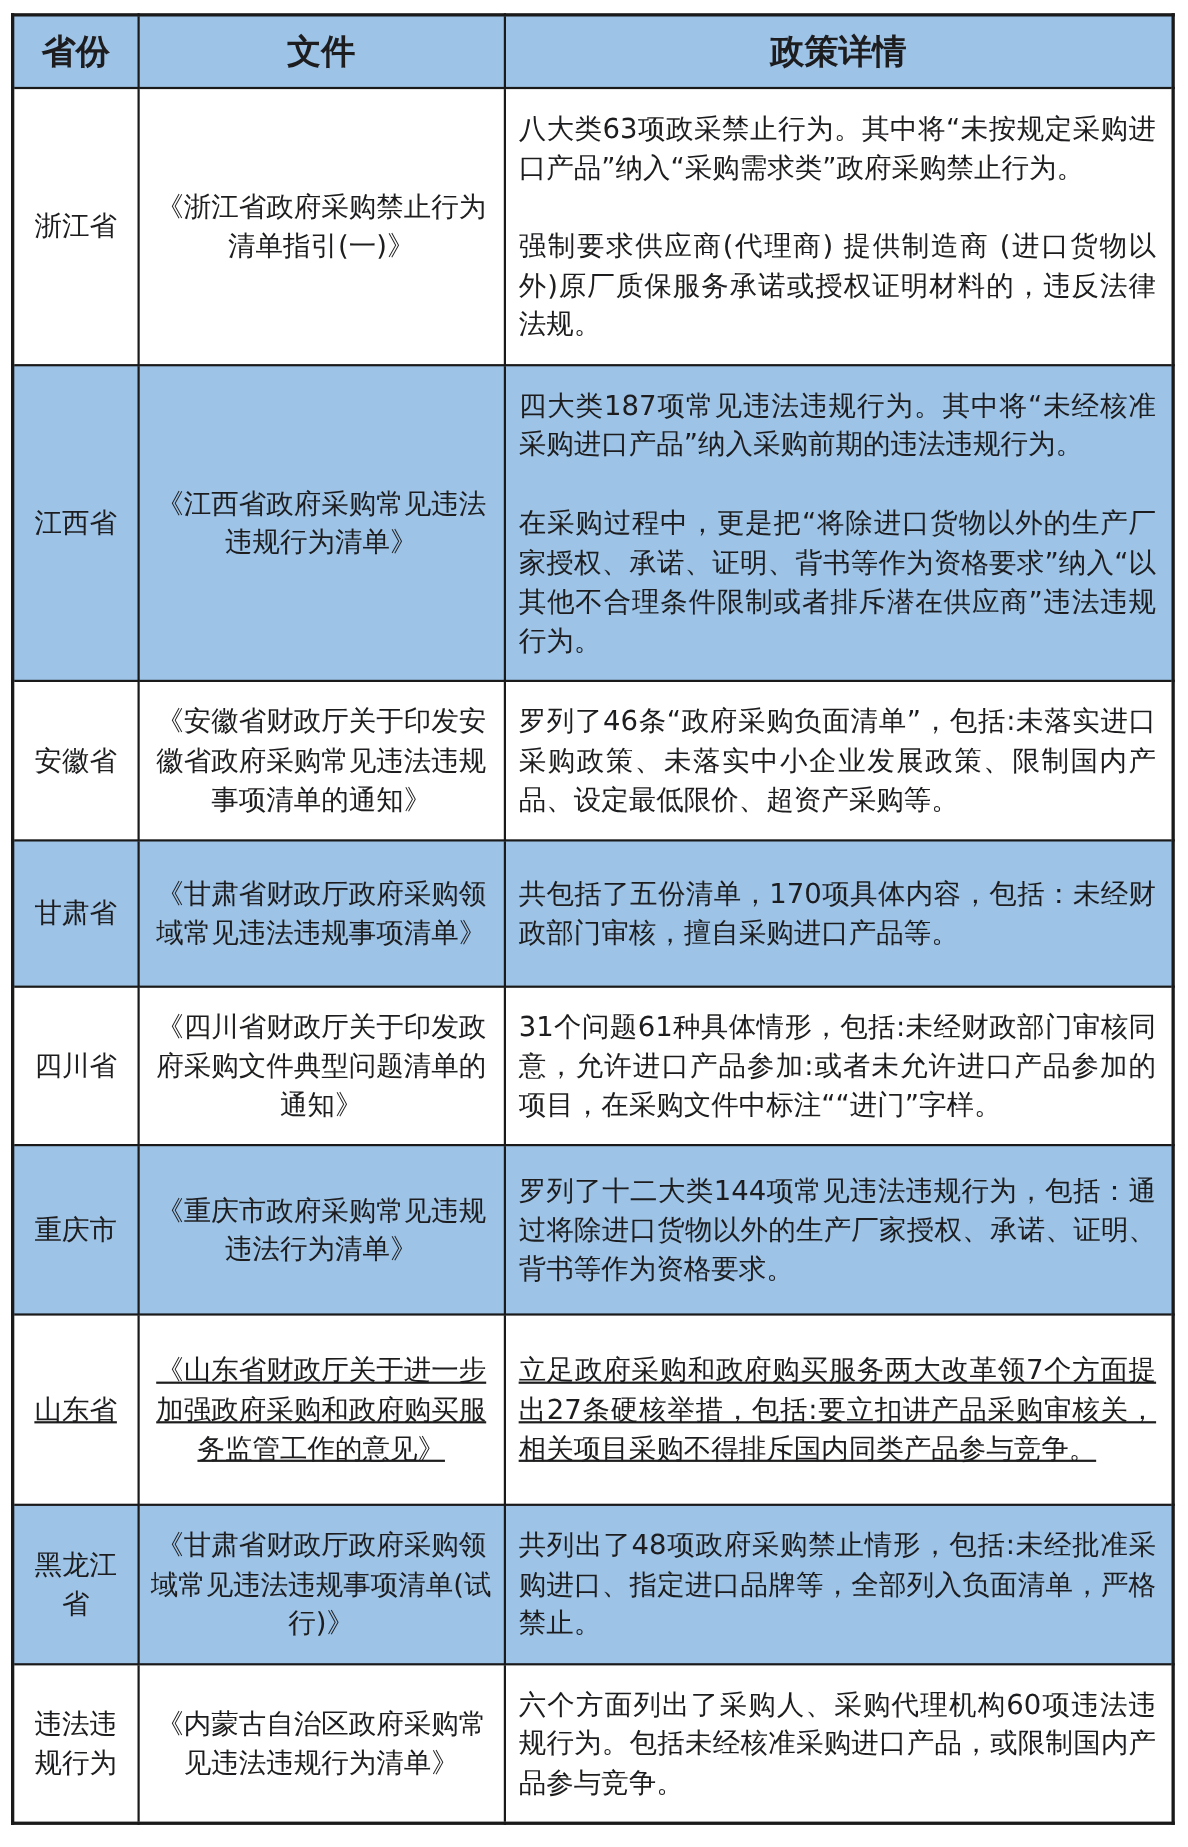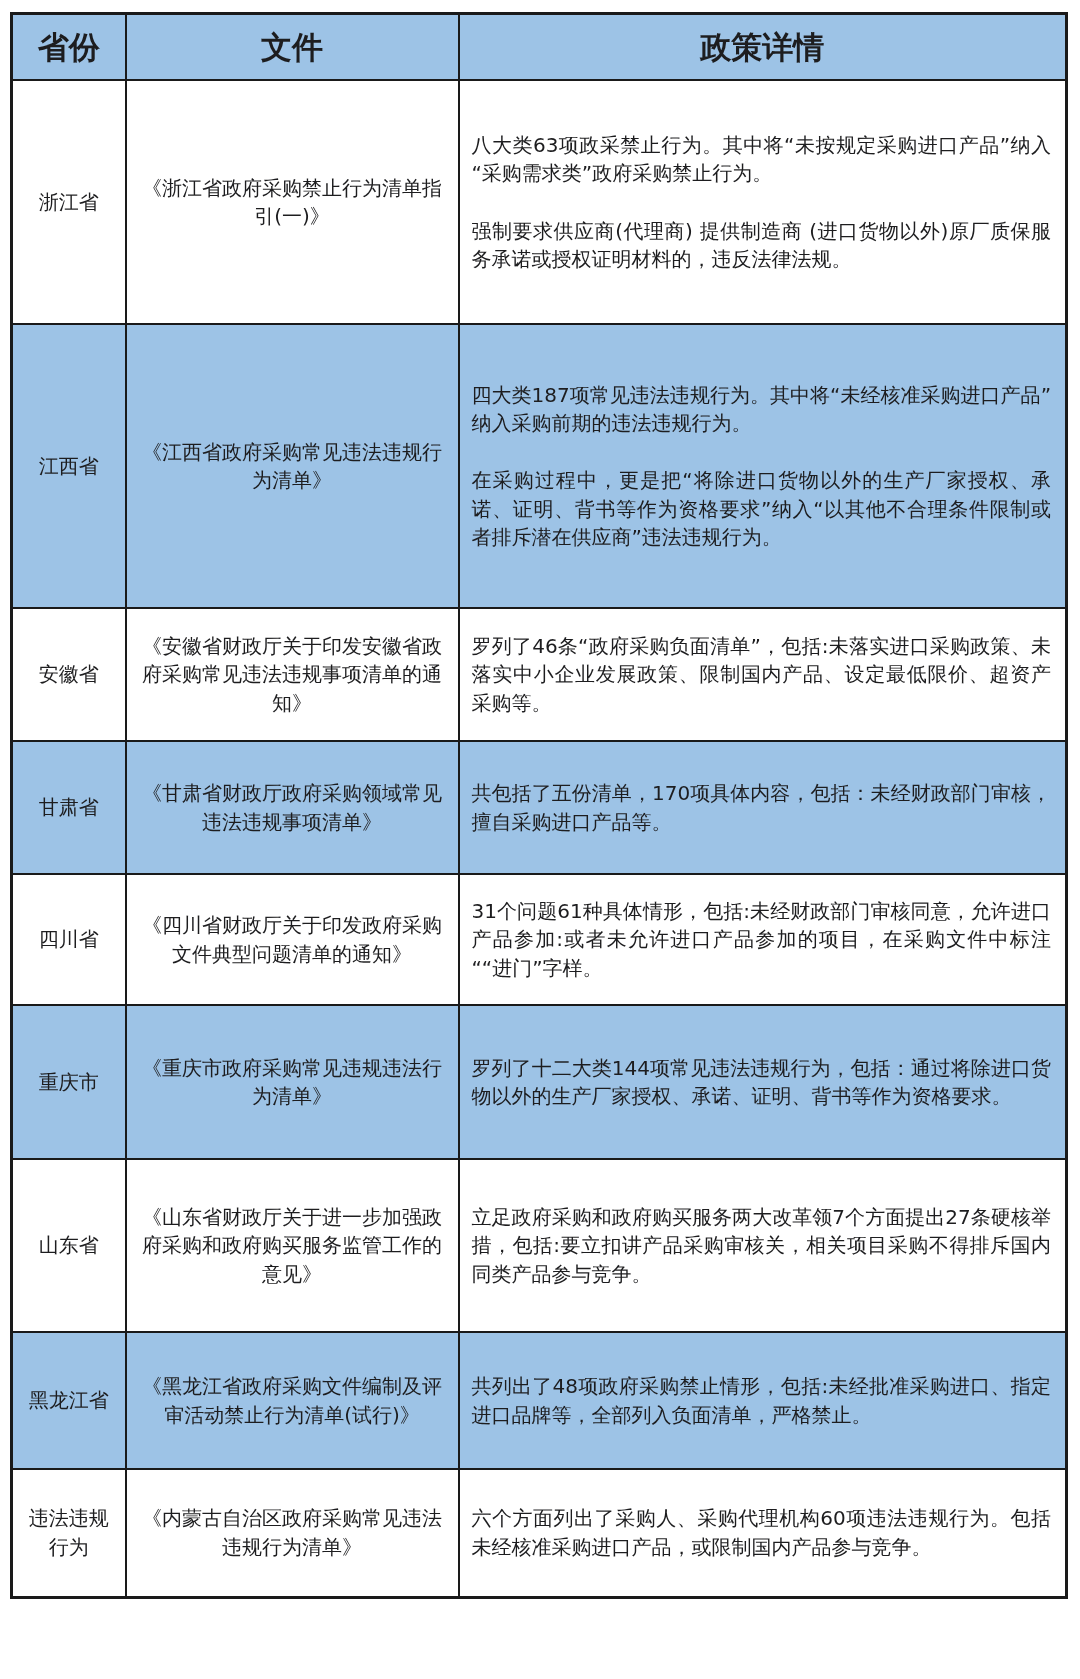--- a/index.html
+++ b/index.html
@@ -23,21 +23,21 @@
     width:1058px;
     margin:12px 10px 12px 10px;
     border:3px solid var(--border);
   }
   col.c-province{width:114px;}
   col.c-document{width:333px;}
   col.c-details{width:auto;}
   th,td{
     border:2px solid var(--border);
     vertical-align:middle;
-    font-size:20px;
+    font-size:25px;
     line-height:1.42;
     padding:10px 8px;
   }
   thead th{
     background:var(--blue);
     font-weight:bold;
     font-size:31px;
     text-align:center;
     height:46px;
   }
@@ -50,21 +50,21 @@
   }
   td.details p{margin:0;}
   td.details p + p{margin-top:1.45em;}
   
   tbody tr:nth-child(1) td{height:244px;}
   tbody tr:nth-child(2) td{height:284px;}
   tbody tr:nth-child(3) td{height:133px;}
   tbody tr:nth-child(4) td{height:133px;}
   tbody tr:nth-child(5) td{height:131px;}
   tbody tr:nth-child(6) td{height:154px;}
-  tbody tr:nth-child(7) td{height:173px;}
+  tbody tr:nth-child(7) td{height:173px;text-decoration:underline;}
   tbody tr:nth-child(8) td{height:137px;}
   tbody tr:nth-child(9) td{height:128px;}
 </style>
 </head>
 <body>
 
 <table>
   <colgroup>
     <col class="c-province">
     <col class="c-document">
@@ -124,21 +124,21 @@
       </tr>
       <tr>
         <td class="province">山东省</td>
         <td class="document">《山东省财政厅关于进一步加强政府采购和政府购买服务监管工作的意见》</td>
         <td class="details">
           <p>立足政府采购和政府购买服务两大改革领7个方面提出27条硬核举措，包括:要立扣讲产品采购审核关，相关项目采购不得排斥国内同类产品参与竞争。</p>
         </td>
       </tr>
       <tr>
         <td class="province">黑龙江省</td>
-        <td class="document">《黑龙江省政府采购文件编制及评审活动禁止行为清单(试行)》</td>
+        <td class="document">《甘肃省财政厅政府采购领域常见违法违规事项清单(试行)》</td>
         <td class="details">
           <p>共列出了48项政府采购禁止情形，包括:未经批准采购进口、指定进口品牌等，全部列入负面清单，严格禁止。</p>
         </td>
       </tr>
       <tr>
         <td class="province">违法违规行为</td>
         <td class="document">《内蒙古自治区政府采购常见违法违规行为清单》</td>
         <td class="details">
           <p>六个方面列出了采购人、采购代理机构60项违法违规行为。包括未经核准采购进口产品，或限制国内产品参与竞争。</p>
         </td>

